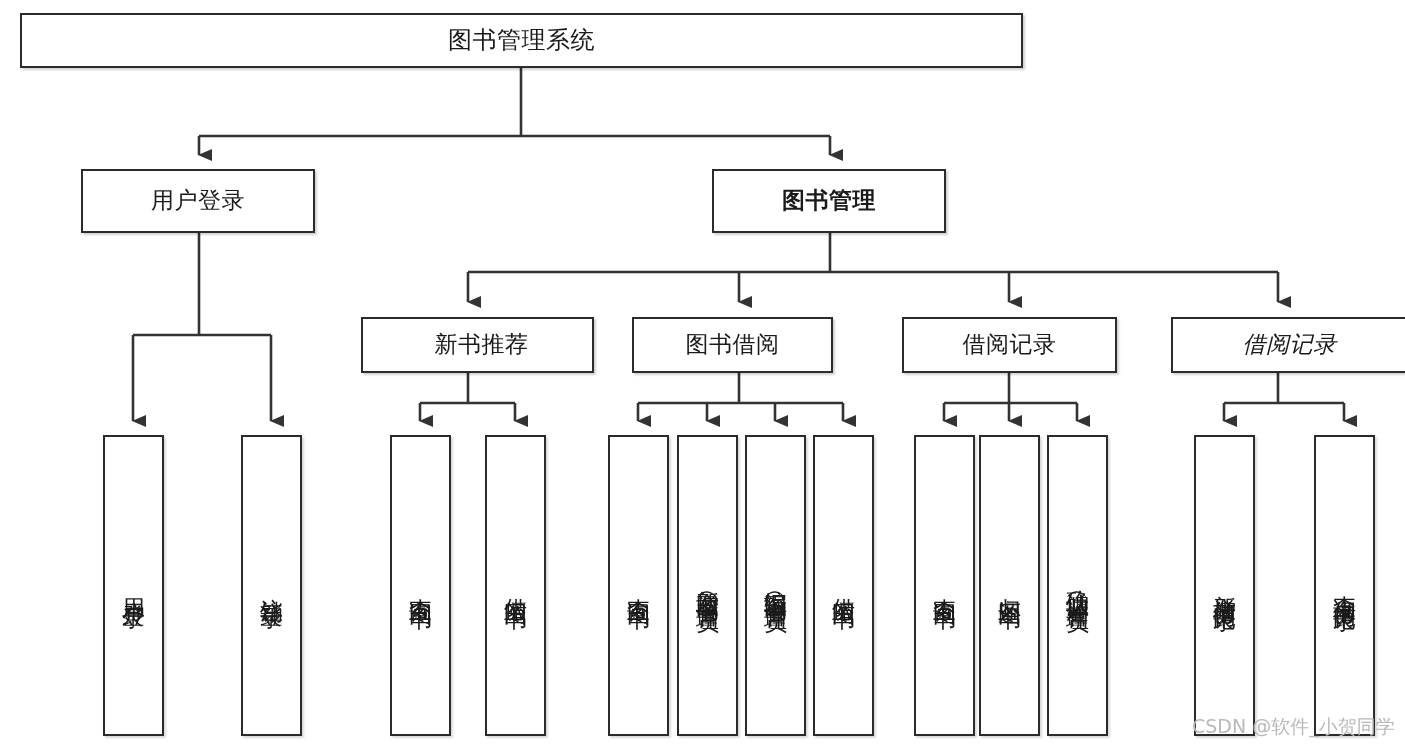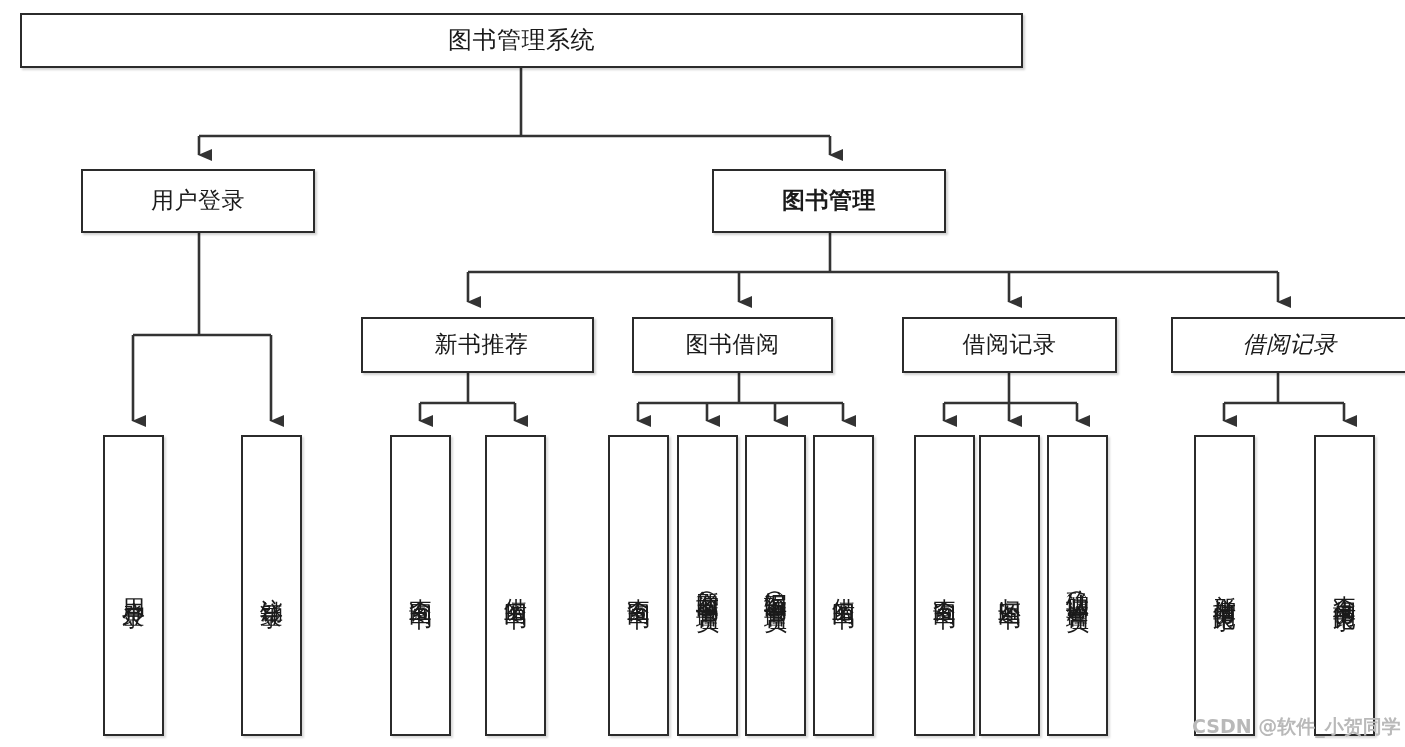--- a/index.html
+++ b/index.html
@@ -60,21 +60,20 @@
   }
   #watermark {
     position: absolute;
     left: 1192px;
     top: 714px;
     font-size: 19px;
     color: #b9b9b9;
     white-space: nowrap;
     pointer-events: none;
     font-family: "DejaVu Sans", "Liberation Sans", sans-serif;
-    font-weight: bold;
   }
 </style>
 </head>
 <body>
 
 <div id="diagram-root">
 
   <svg id="flow-svg" viewBox="0 0 1405 747">
     <defs>
       <marker id="arrow" viewBox="0 0 12 14" refX="6" refY="13" markerWidth="12" markerHeight="14" orient="auto-start-reverse" markerUnits="userSpaceOnUse">

